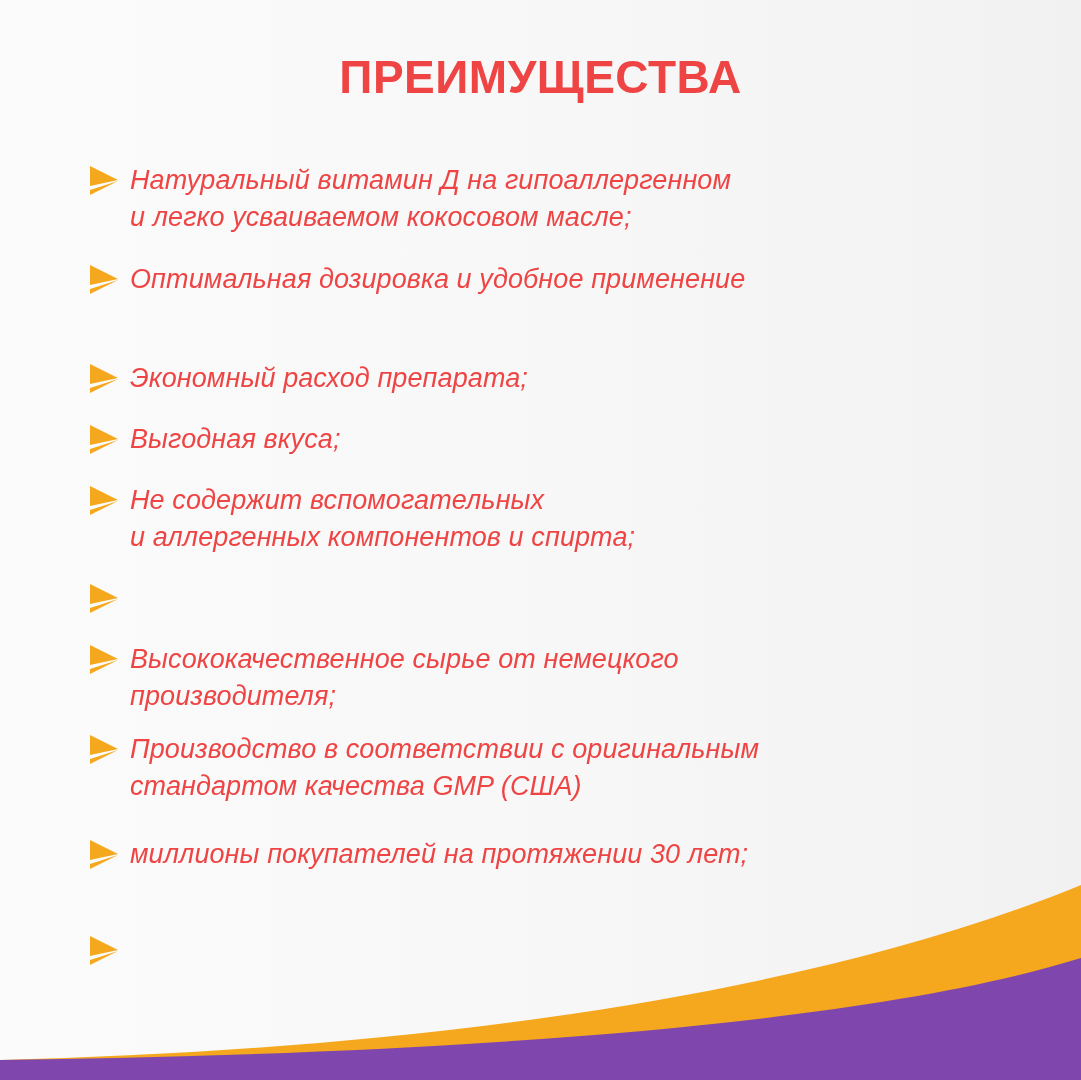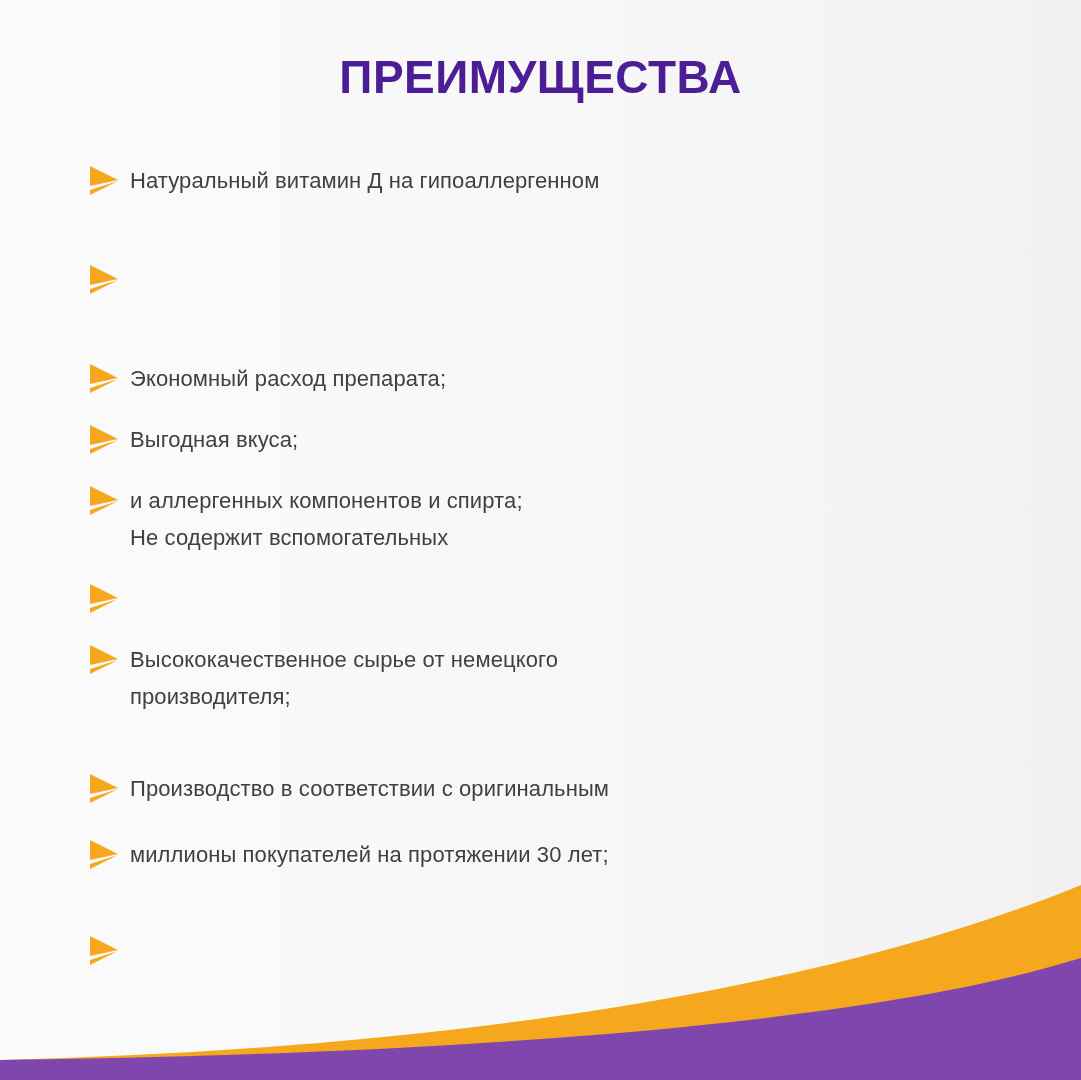--- a/index.html
+++ b/index.html
@@ -4,53 +4,56 @@
 <style>
   html, body { margin:0; padding:0; }
   body {
     width:1081px; height:1080px; overflow:hidden; position:relative;
     background: linear-gradient(90deg, #fbfbfb 0%, #f7f7f7 55%, #f1f1f1 100%);
     font-family: "Liberation Sans", sans-serif;
     color:#1a1a1a;
   }
   .title {
     position:absolute; left:0; right:0; top:50px; text-align:center;
-    font-size:46px; font-weight:bold; color:#4c1d95; letter-spacing:0.5px;
+    font-size:46px; font-weight:bold; color:#ef4444; letter-spacing:0.5px;
   }
   .list { position:absolute; left:88px; top:162px; width:960px; }
   .item { position:absolute; left:0; display:flex; align-items:flex-start; }
   .bullet { width:32px; height:32px; margin-top:2px; flex:0 0 32px; }
   .text {
-    margin-left:10px; font-size:22px; line-height:37px; color:#404040;
+    margin-left:10px; font-size:27px; line-height:37px; color:#ef4444;
     letter-spacing:0.1px;
+    font-style:italic;
   }
   .text div { white-space:nowrap; }
   .wave { position:absolute; left:0; top:0; width:1081px; height:1080px; pointer-events:none; }
 </style>
 </head>
 <body>
 
 <div class="title">ПРЕИМУЩЕСТВА</div>
 
 <div class="list">
   <div class="item" style="top:0px">
     <svg class="bullet" viewBox="0 0 32 32">
         <polygon points="2,2 30,16 2,22" fill="#f5a81d"></polygon>
         <polygon points="2,26 30,17 2,31" fill="#f5a81d"></polygon>
       </svg>
     <div class="text">
         <div>Натуральный витамин Д на гипоаллергенном</div>
+        <div>и легко усваиваемом кокосовом масле;</div>
       </div>
   </div>
   <div class="item" style="top:99px">
     <svg class="bullet" viewBox="0 0 32 32">
         <polygon points="2,2 30,16 2,22" fill="#f5a81d"></polygon>
         <polygon points="2,26 30,17 2,31" fill="#f5a81d"></polygon>
       </svg>
     <div class="text">
+        <div>Оптимальная дозировка и удобное применение</div>
       </div>
   </div>
   <div class="item" style="top:198px">
     <svg class="bullet" viewBox="0 0 32 32">
         <polygon points="2,2 30,16 2,22" fill="#f5a81d"></polygon>
         <polygon points="2,26 30,17 2,31" fill="#f5a81d"></polygon>
       </svg>
     <div class="text">
         <div>Экономный расход препарата;</div>
       </div>
@@ -63,47 +66,48 @@
     <div class="text">
         <div>Выгодная вкуса;</div>
       </div>
   </div>
   <div class="item" style="top:320px">
     <svg class="bullet" viewBox="0 0 32 32">
         <polygon points="2,2 30,16 2,22" fill="#f5a81d"></polygon>
         <polygon points="2,26 30,17 2,31" fill="#f5a81d"></polygon>
       </svg>
     <div class="text">
+        <div>Не содержит вспомогательных</div>
         <div>и аллергенных компонентов и спирта;</div>
-        <div>Не содержит вспомогательных</div>
       </div>
   </div>
   <div class="item" style="top:418px">
     <svg class="bullet" viewBox="0 0 32 32">
         <polygon points="2,2 30,16 2,22" fill="#f5a81d"></polygon>
         <polygon points="2,26 30,17 2,31" fill="#f5a81d"></polygon>
       </svg>
   </div>
   <div class="item" style="top:479px">
     <svg class="bullet" viewBox="0 0 32 32">
         <polygon points="2,2 30,16 2,22" fill="#f5a81d"></polygon>
         <polygon points="2,26 30,17 2,31" fill="#f5a81d"></polygon>
       </svg>
     <div class="text">
         <div>Высококачественное сырье от немецкого</div>
         <div>производителя;</div>
       </div>
   </div>
-  <div class="item" style="top:608px">
+  <div class="item" style="top:569px">
     <svg class="bullet" viewBox="0 0 32 32">
         <polygon points="2,2 30,16 2,22" fill="#f5a81d"></polygon>
         <polygon points="2,26 30,17 2,31" fill="#f5a81d"></polygon>
       </svg>
     <div class="text">
         <div>Производство в соответствии с оригинальным</div>
+        <div>стандартом качества GMP (США)</div>
       </div>
   </div>
   <div class="item" style="top:674px">
     <svg class="bullet" viewBox="0 0 32 32">
         <polygon points="2,2 30,16 2,22" fill="#f5a81d"></polygon>
         <polygon points="2,26 30,17 2,31" fill="#f5a81d"></polygon>
       </svg>
     <div class="text">
         <div>миллионы покупателей на протяжении 30 лет;</div>
       </div>

